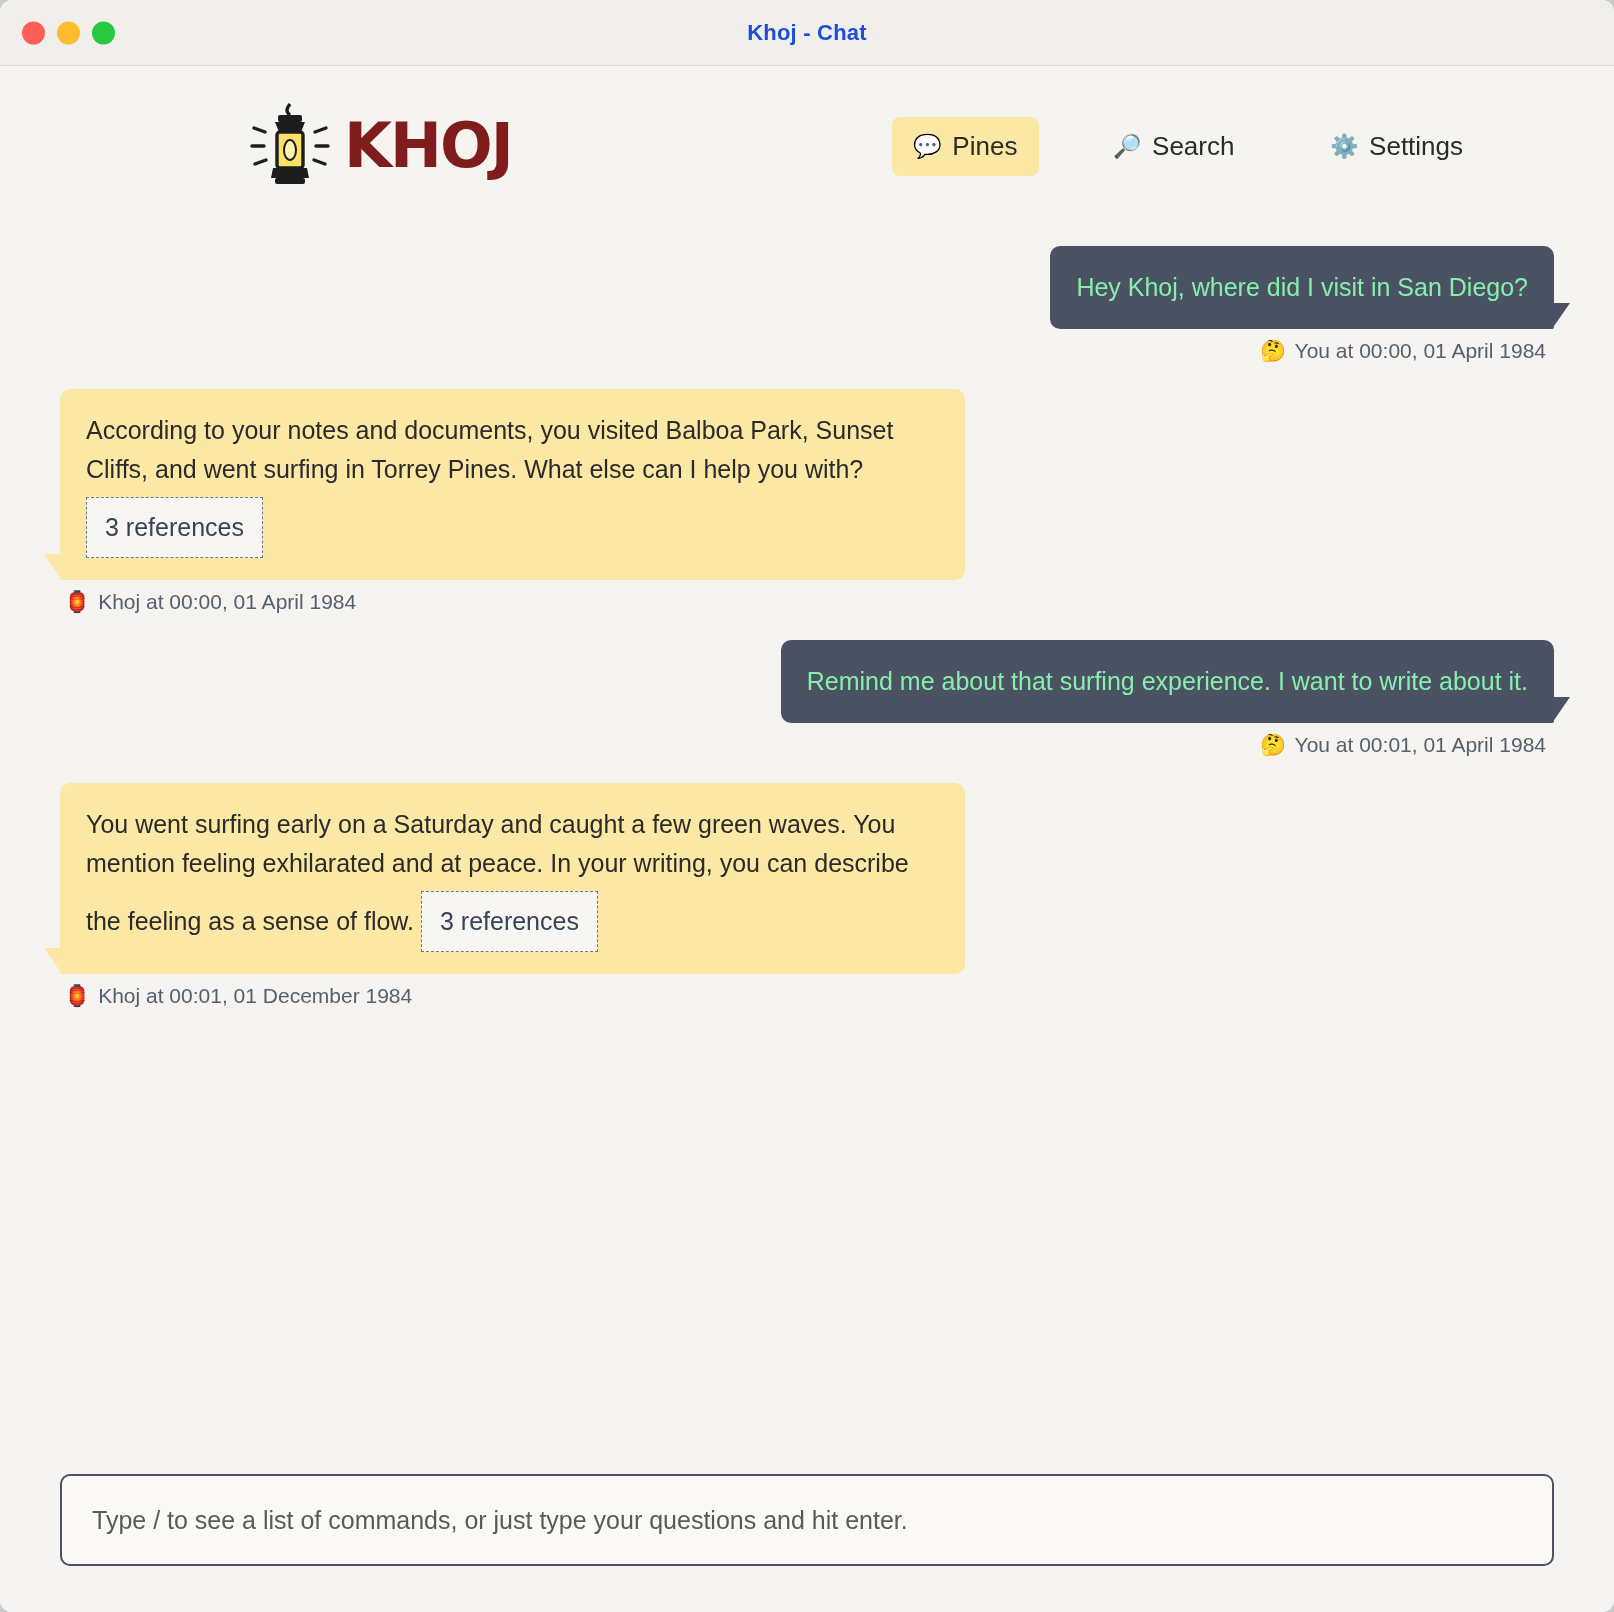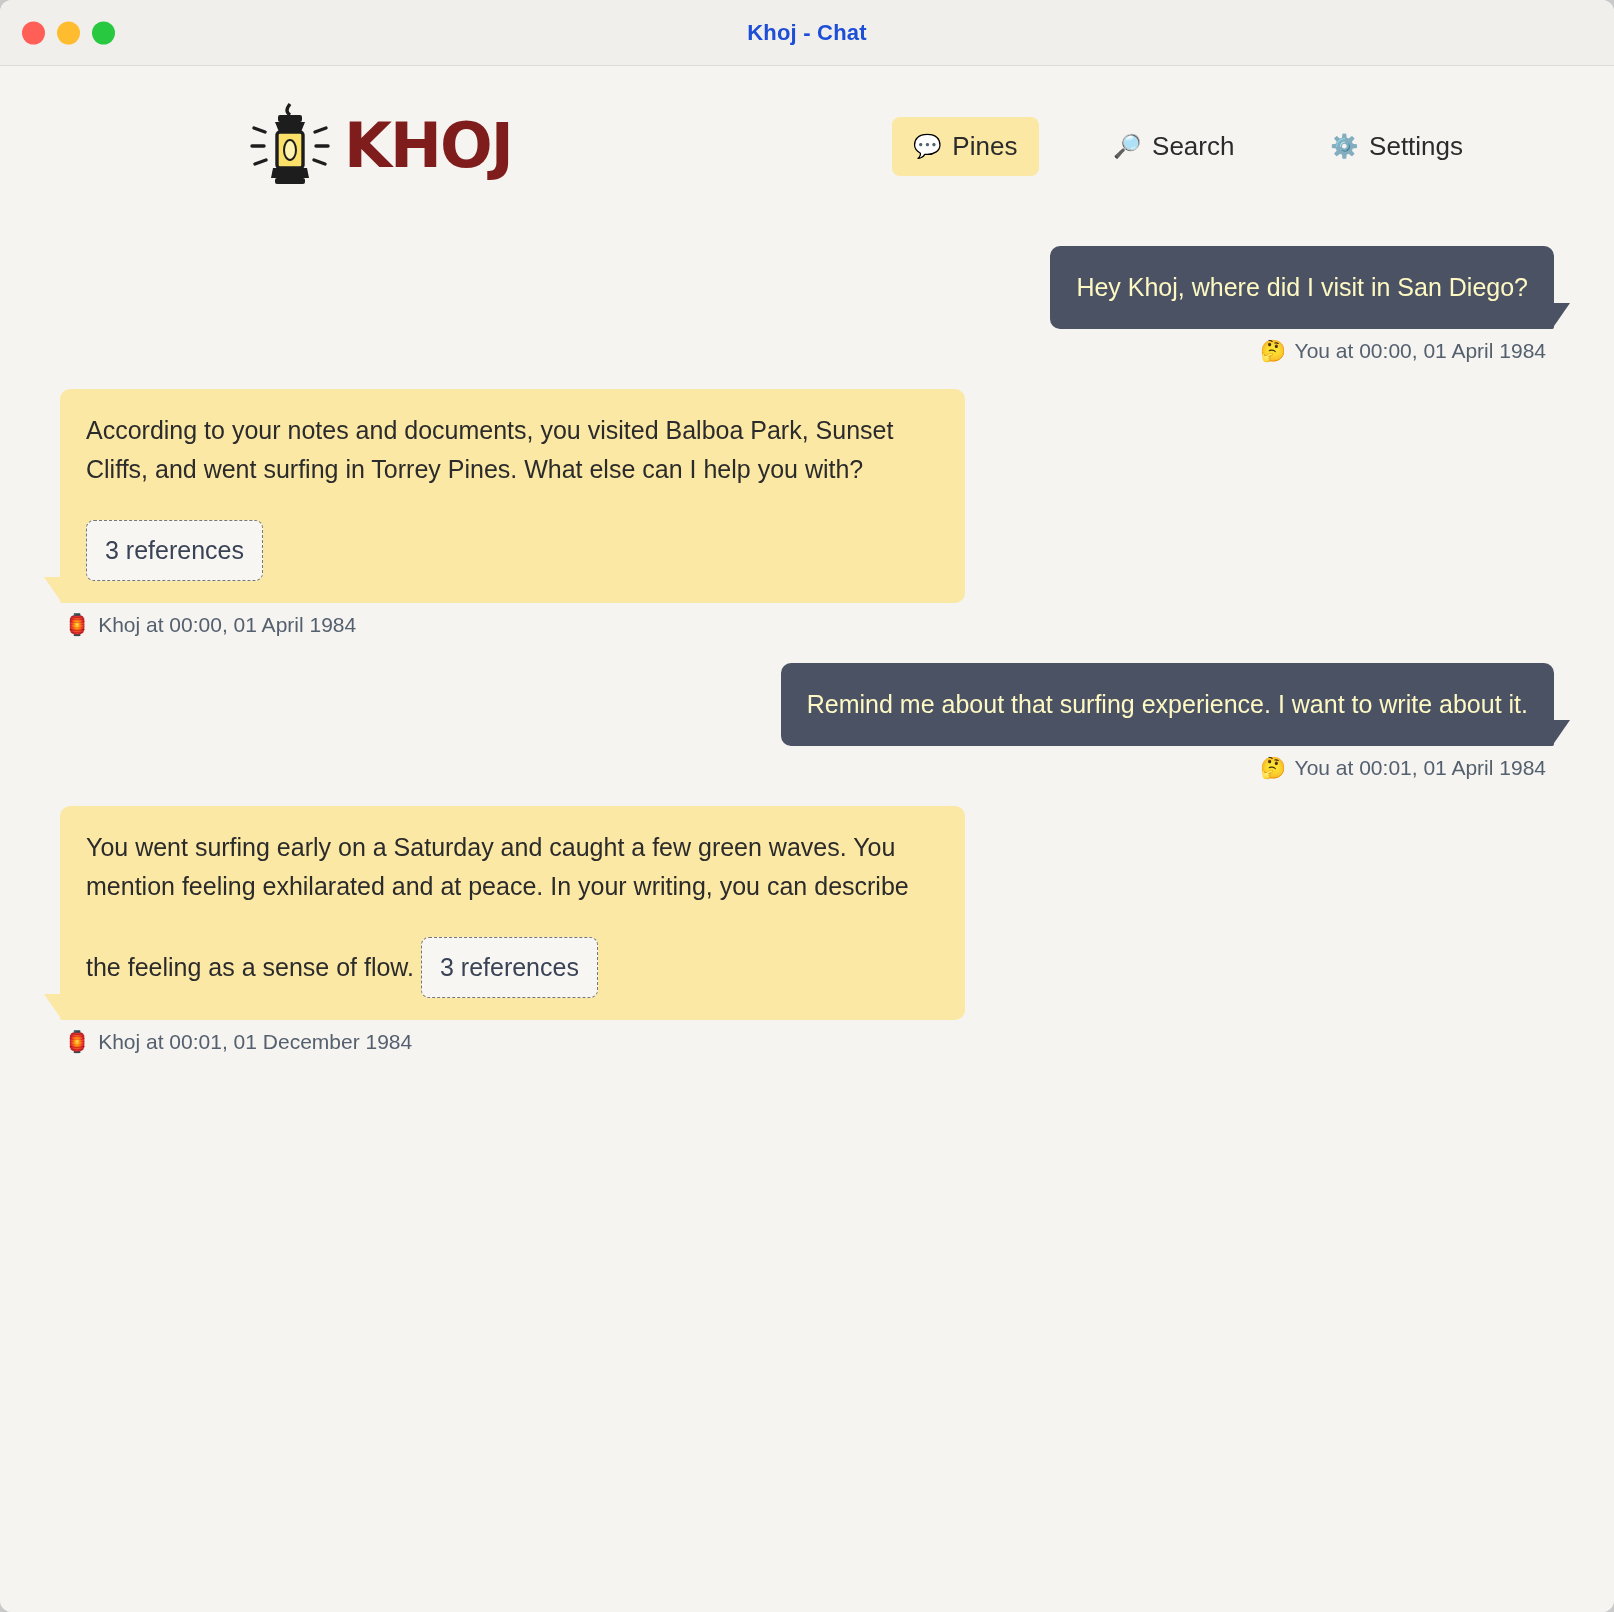--- a/index.html
+++ b/index.html
@@ -123,21 +123,21 @@
   .bubble {
     max-width: 905px;
     padding: 22px 26px;
     font-size: 25px;
     line-height: 1.55;
     position: relative;
     border-radius: 10px;
   }
   .bubble.you {
     background: #4a5264;
-    color: #fef9c3;
+    color: #86efac;
     border-radius: 10px 10px 2px 10px;
   }
   .bubble.you::after {
     content: "";
     position: absolute;
     right: -16px;
     bottom: 0;
     border-style: solid;
     border-width: 0 0 26px 18px;
     border-color: transparent transparent transparent #4a5264;
@@ -151,24 +151,24 @@
     content: "";
     position: absolute;
     left: -16px;
     bottom: 0;
     border-style: solid;
     border-width: 0 18px 26px 0;
     border-color: transparent #fbe8a4 transparent transparent;
   }
   .ref-btn {
     display: inline-block;
-    margin-top: 32px;
+    margin-top: 9px;
     padding: 10px 18px;
     border: 1px dashed #777;
-    border-radius: 8px;
+    border-radius: 0;
     background: #f7f6f2;
     color: #3a4356;
     font-size: 25px;
     cursor: pointer;
   }
   .meta {
     margin-top: 10px;
     font-size: 21px;
     color: #55606e;
     display: flex;
@@ -290,15 +290,18 @@
           <div class="ref-btn">3 references</div>
         </div>
         <div class="meta">
           <span>🏮</span>
           <span>Khoj at 00:01, 01 December 1984</span>
         </div>
       </div>
 
     </div>
 
+    <div class="input-wrap">
+      <input class="chat-input" type="text" placeholder="Type / to see a list of commands, or just type your questions and hit enter." style="">
+    </div>
 
   </div>
 </div>
 
 </body></html>

